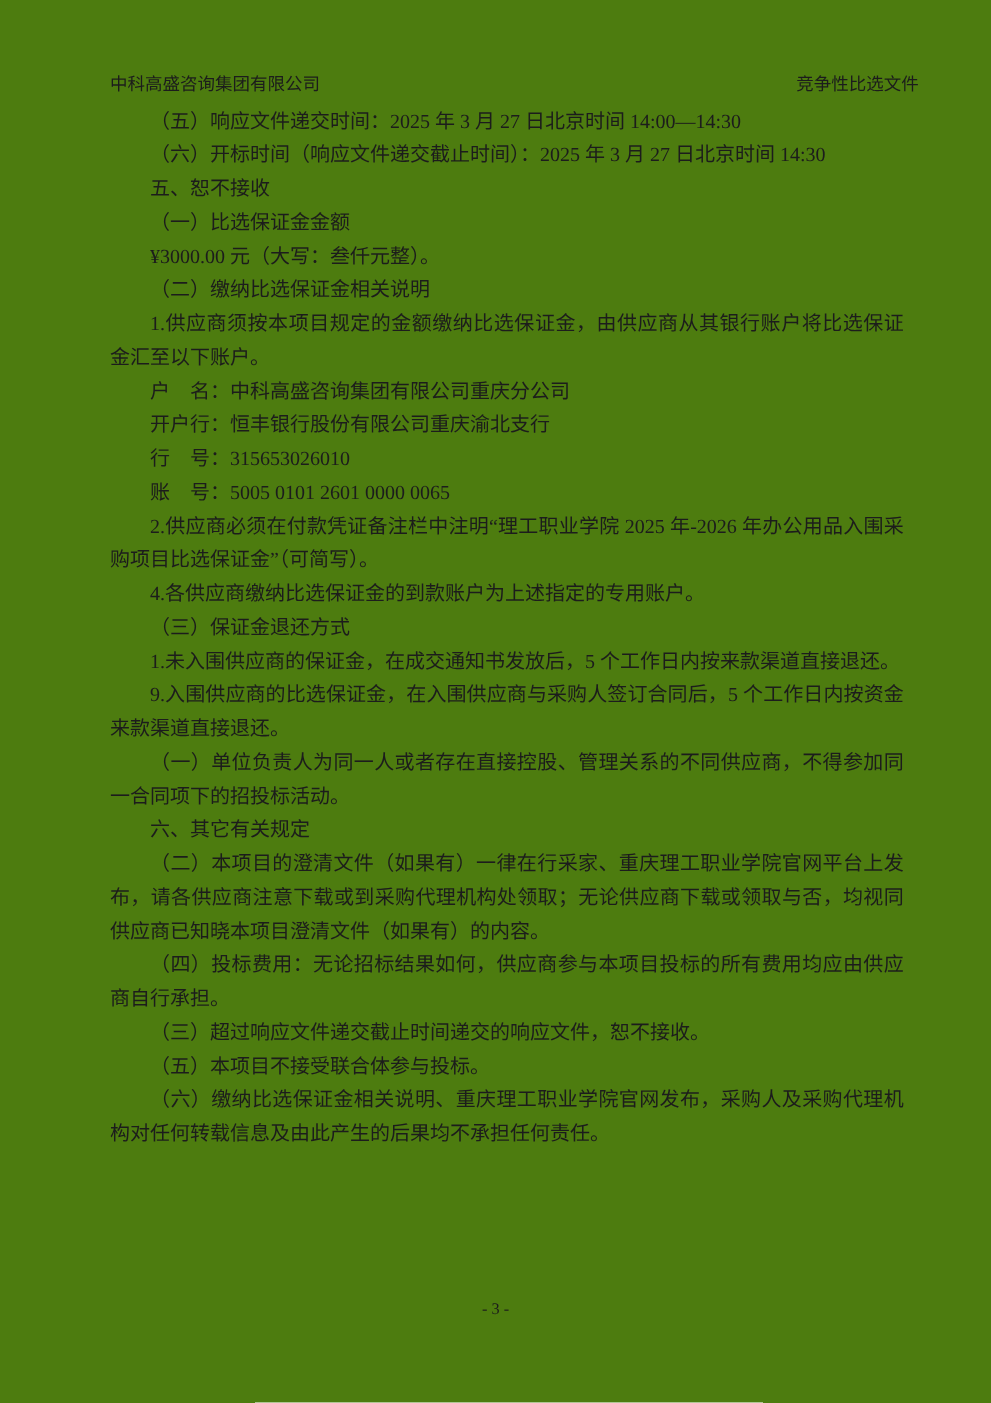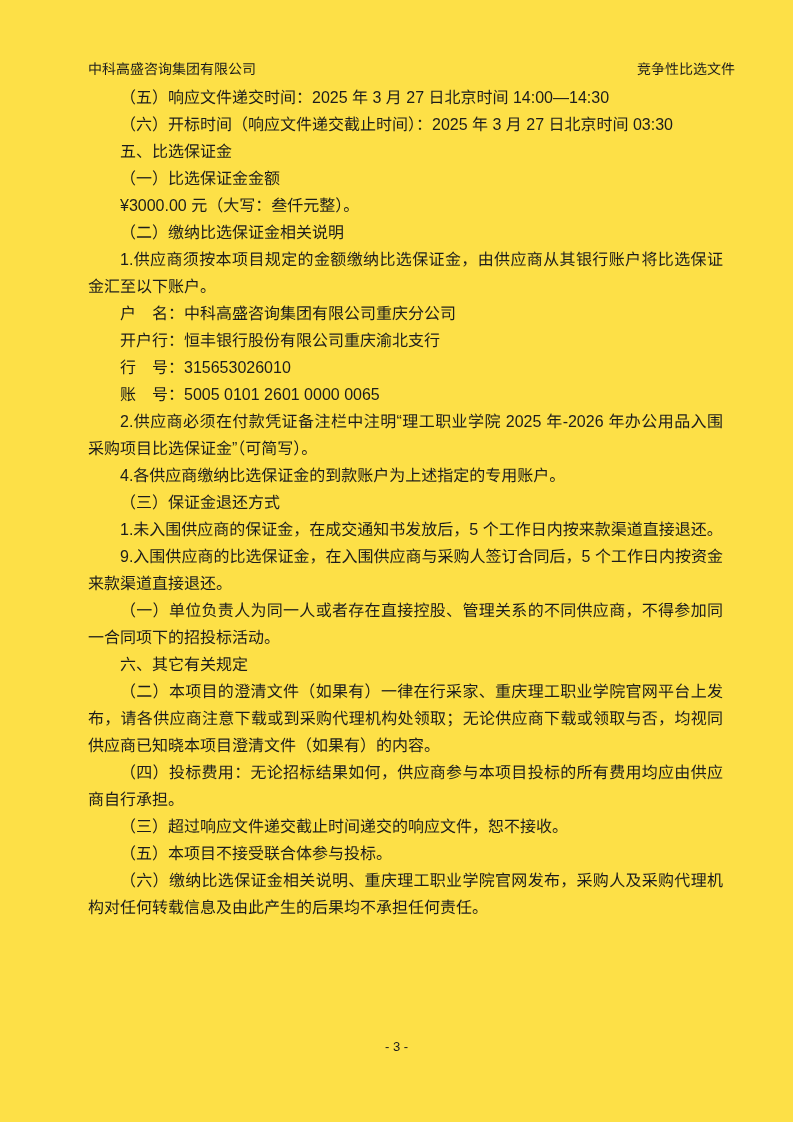--- a/index.html
+++ b/index.html
@@ -4,23 +4,23 @@
 <style>
   html, body {
     margin: 0;
     padding: 0;
     background: #ffffff;
   }
   .page {
     position: relative;
     width: 793px;
     height: 1122px;
-    background: #fde047;
+    background: #4d7c0f;
     overflow: hidden;
-    font-family: Liberation Sans, sans-serif;
+    font-family: Liberation Serif, serif;
     color: #1c1c1c;
   }
   .header {
     position: absolute;
     top: 60px;
     left: 88px;
     width: 647px;
     display: flex;
     justify-content: space-between;
     align-items: baseline;
@@ -58,22 +58,22 @@
 
 <div class="page">
 
   <div class="header">
     <span>中科高盛咨询集团有限公司</span>
     <span>竞争性比选文件</span>
   </div>
 
   <div class="content" id="content">
       <p>（五）响应文件递交时间：2025 年 3 月 27 日北京时间 14:00—14:30</p>
-      <p>（六）开标时间（响应文件递交截止时间）：2025 年 3 月 27 日北京时间 03:30</p>
-      <p>五、比选保证金</p>
+      <p>（六）开标时间（响应文件递交截止时间）：2025 年 3 月 27 日北京时间 14:30</p>
+      <p>五、恕不接收</p>
       <p>（一）比选保证金金额</p>
       <p>¥3000.00 元（大写：叁仟元整）。</p>
       <p>（二）缴纳比选保证金相关说明</p>
       <p>1.供应商须按本项目规定的金额缴纳比选保证金，由供应商从其银行账户将比选保证金汇至以下账户。</p>
       <p>户　名：中科高盛咨询集团有限公司重庆分公司</p>
       <p>开户行：恒丰银行股份有限公司重庆渝北支行</p>
       <p>行　号：315653026010</p>
       <p>账　号：5005 0101 2601 0000 0065</p>
       <p>2.供应商必须在付款凭证备注栏中注明“理工职业学院 2025 年-2026 年办公用品入围采购项目比选保证金”（可简写）。</p>
       <p>4.各供应商缴纳比选保证金的到款账户为上述指定的专用账户。</p>

